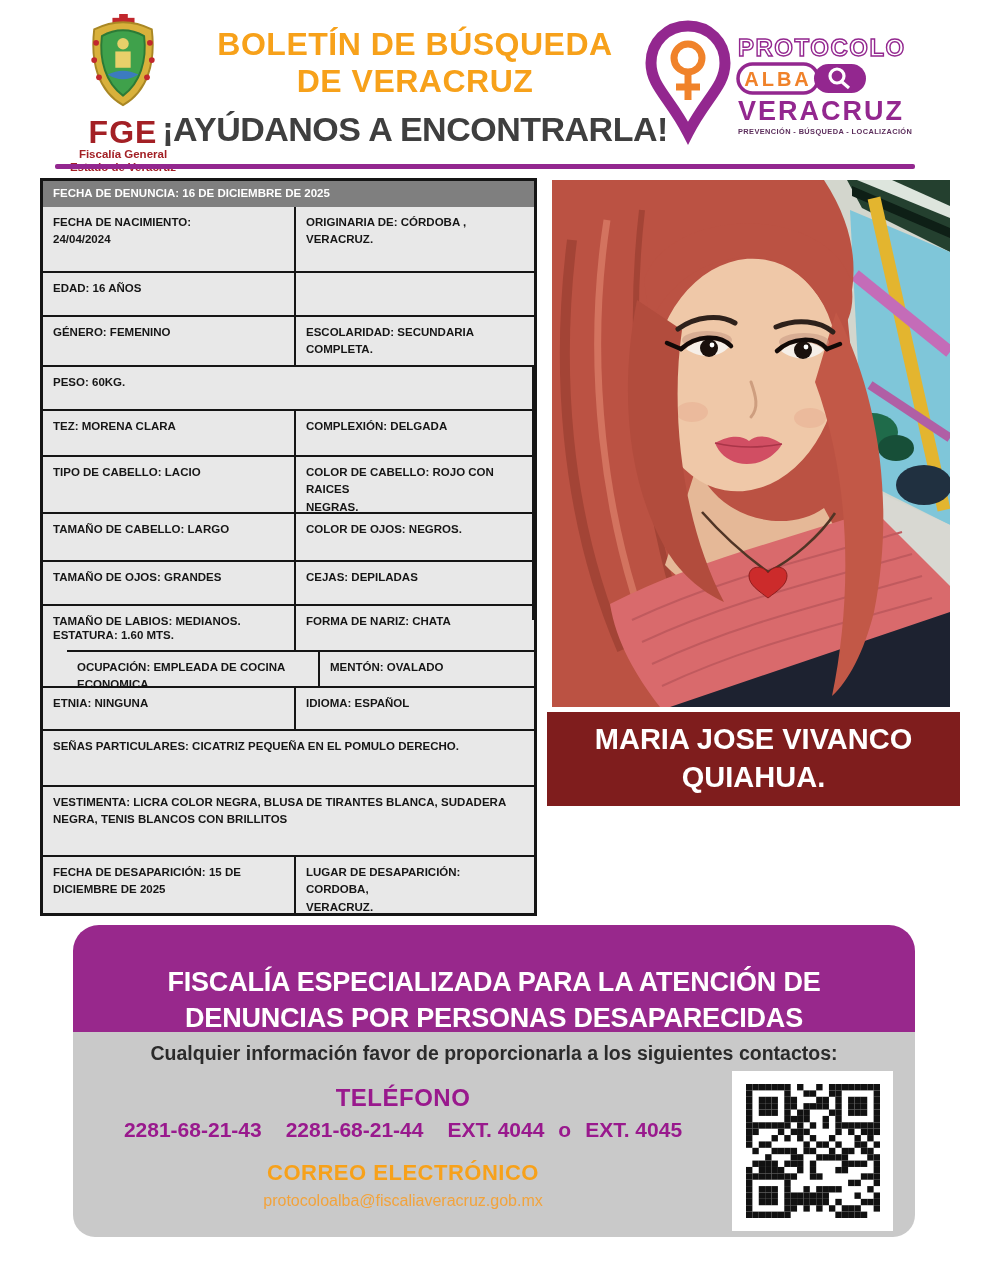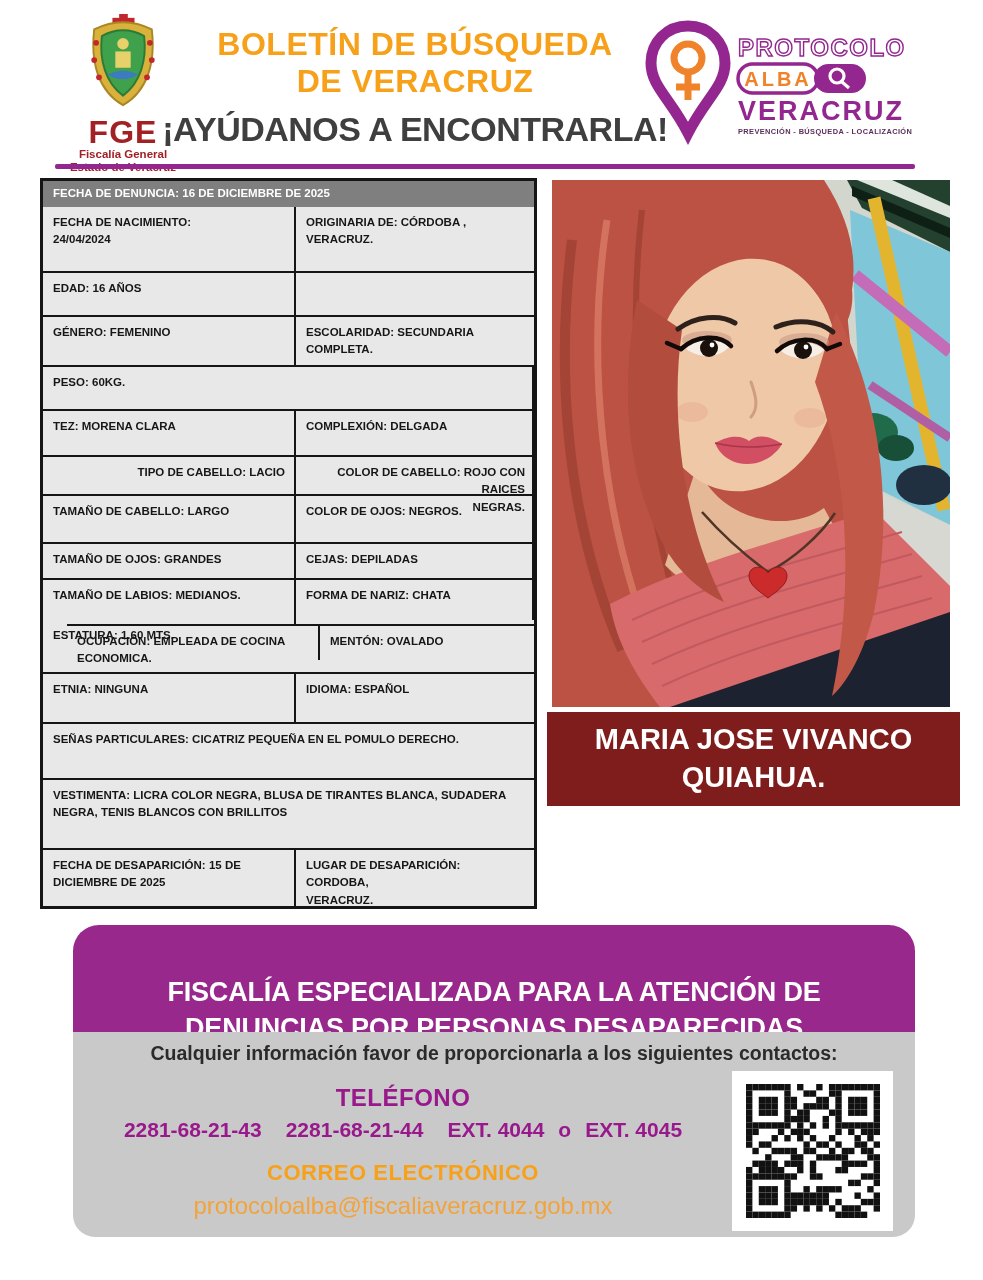--- a/index.html
+++ b/index.html
@@ -30,34 +30,34 @@
 
   
   .photo{position:absolute;left:552px;top:180px;width:398px;height:527px;}
   .nameplate{position:absolute;left:547px;top:712px;width:413px;height:94px;background:#7f1d1d;
              display:flex;align-items:center;justify-content:center;text-align:center;
              color:#ffffff;font-weight:bold;font-size:29px;line-height:1.3;padding:0 18px;box-sizing:border-box;}
 
   
   .banner{position:absolute;left:73px;top:925px;width:842px;height:130px;background:#98288C;
           border-radius:26px 26px 0 0;color:#ffffff;font-weight:bold;font-size:27px;line-height:1.32;
-          text-align:center;padding-top:50px;box-sizing:border-box;letter-spacing:-.2px;}
+          text-align:center;padding-top:40px;box-sizing:border-box;letter-spacing:-.2px;}
   .contactbox{position:absolute;left:73px;top:1032px;width:842px;height:205px;background:#C9C9C9;
               border-radius:0 0 22px 22px;}
   .contact-intro{position:absolute;left:0;top:10px;width:100%;text-align:center;
                  color:#2B2B2B;font-weight:bold;font-size:19.5px;}
   .phone-label{position:absolute;left:0;top:52px;width:660px;text-align:center;
                color:#99198D;font-weight:bold;font-size:24px;letter-spacing:.5px;}
   .phone-line{position:absolute;left:0;top:86px;width:660px;display:flex;justify-content:center;gap:24px;
               color:#99198D;font-weight:bold;font-size:21px;white-space:nowrap;}
   .phone-line .small-gap{margin:0 -10px;}
   .email-label{position:absolute;left:0;top:128px;width:660px;text-align:center;
                color:#F7A11A;font-weight:bold;font-size:22px;letter-spacing:.5px;}
   .email-value{position:absolute;left:0;top:160px;width:660px;text-align:center;
-               color:#F2A33C;font-size:24px;text-decoration:none;display:block;}
+               color:#F2A33C;font-size:16px;text-decoration:none;display:block;}
   .qrbox{position:absolute;left:659px;top:39px;width:161px;height:160px;background:#ffffff;
          display:flex;align-items:center;justify-content:center;}
   .qrbox svg{width:134px;height:134px;}
 </style>
 </head>
 <body>
 
 <div class="page">
 
   <div class="fge-logo">
@@ -128,43 +128,43 @@
 COMPLETA.</div>
     </div>
     <div class="trow" style="height:44px;flex-direction:column;">
       <div class="cell l">PESO: 60KG.</div>
       <div class="cell r">ESTATURA: 1.60 MTS.</div>
     </div>
     <div class="trow" style="height:46px;">
       <div class="cell l">TEZ: MORENA CLARA</div>
       <div class="cell r">COMPLEXIÓN: DELGADA</div>
     </div>
-    <div class="trow" style="height:39px;text-align:right;">
+    <div class="trow" style="height:57px;">
       <div class="cell l">TIPO DE CABELLO: LACIO</div>
       <div class="cell r">COLOR DE CABELLO: ROJO CON RAICES
 NEGRAS.</div>
     </div>
     <div class="trow" style="height:48px;">
       <div class="cell l">TAMAÑO DE CABELLO: LARGO</div>
       <div class="cell r">COLOR DE OJOS: NEGROS.</div>
     </div>
-    <div class="trow" style="height:36px;">
+    <div class="trow" style="height:44px;">
       <div class="cell l">TAMAÑO DE OJOS: GRANDES</div>
       <div class="cell r">CEJAS: DEPILADAS</div>
     </div>
     <div class="trow" style="height:46px;">
       <div class="cell l">TAMAÑO DE LABIOS: MEDIANOS.</div>
       <div class="cell r">FORMA DE NARIZ: CHATA</div>
     </div>
     <div class="trow" style="height:36px;margin-left:24px;">
       <div class="cell l">OCUPACIÓN: EMPLEADA DE COCINA
 ECONOMICA.</div>
       <div class="cell r">MENTÓN: OVALADO</div>
     </div>
-    <div class="trow" style="height:50px;margin-top:12px;">
+    <div class="trow" style="height:43px;">
       <div class="cell l">ETNIA: NINGUNA</div>
       <div class="cell r">IDIOMA: ESPAÑOL</div>
     </div>
     <div class="trow" style="height:56px;">
       <div class="cell full">SEÑAS PARTICULARES: CICATRIZ PEQUEÑA EN EL POMULO DERECHO.</div>
     </div>
     <div class="trow" style="height:70px;">
       <div class="cell full">VESTIMENTA: LICRA COLOR NEGRA, BLUSA DE TIRANTES BLANCA, SUDADERA
 NEGRA, TENIS BLANCOS CON BRILLITOS</div>
     </div>

